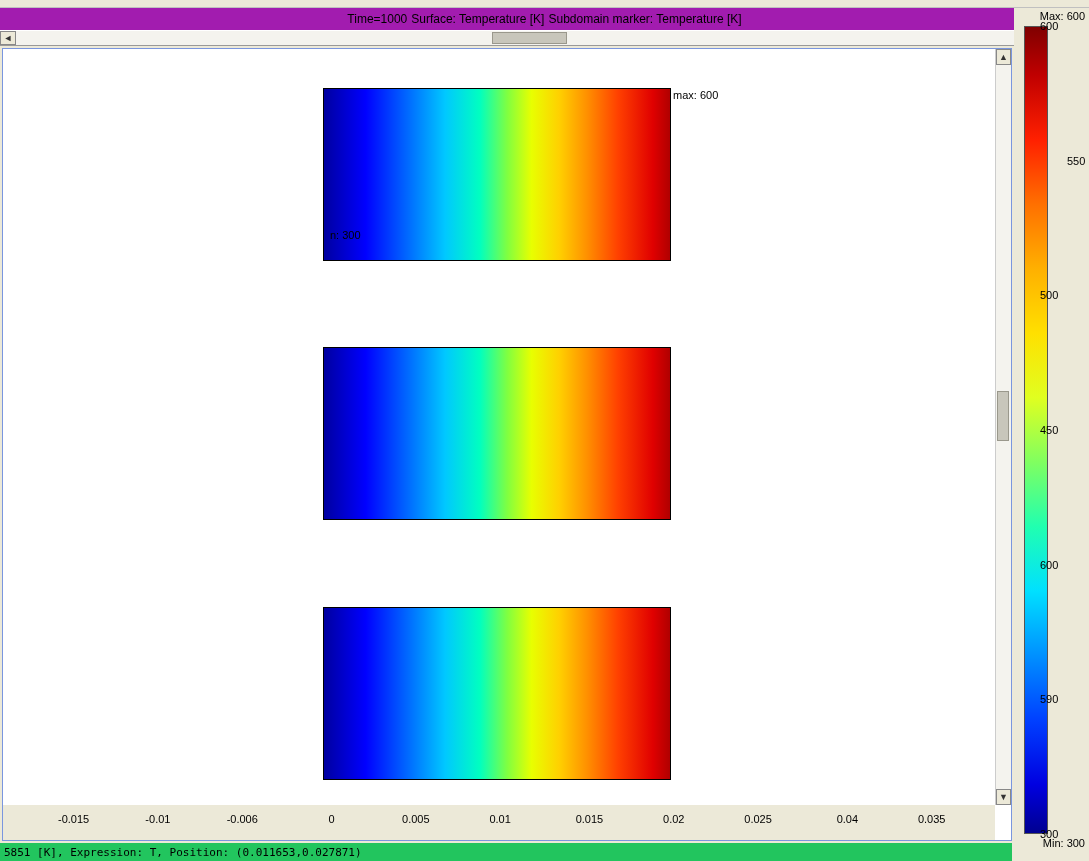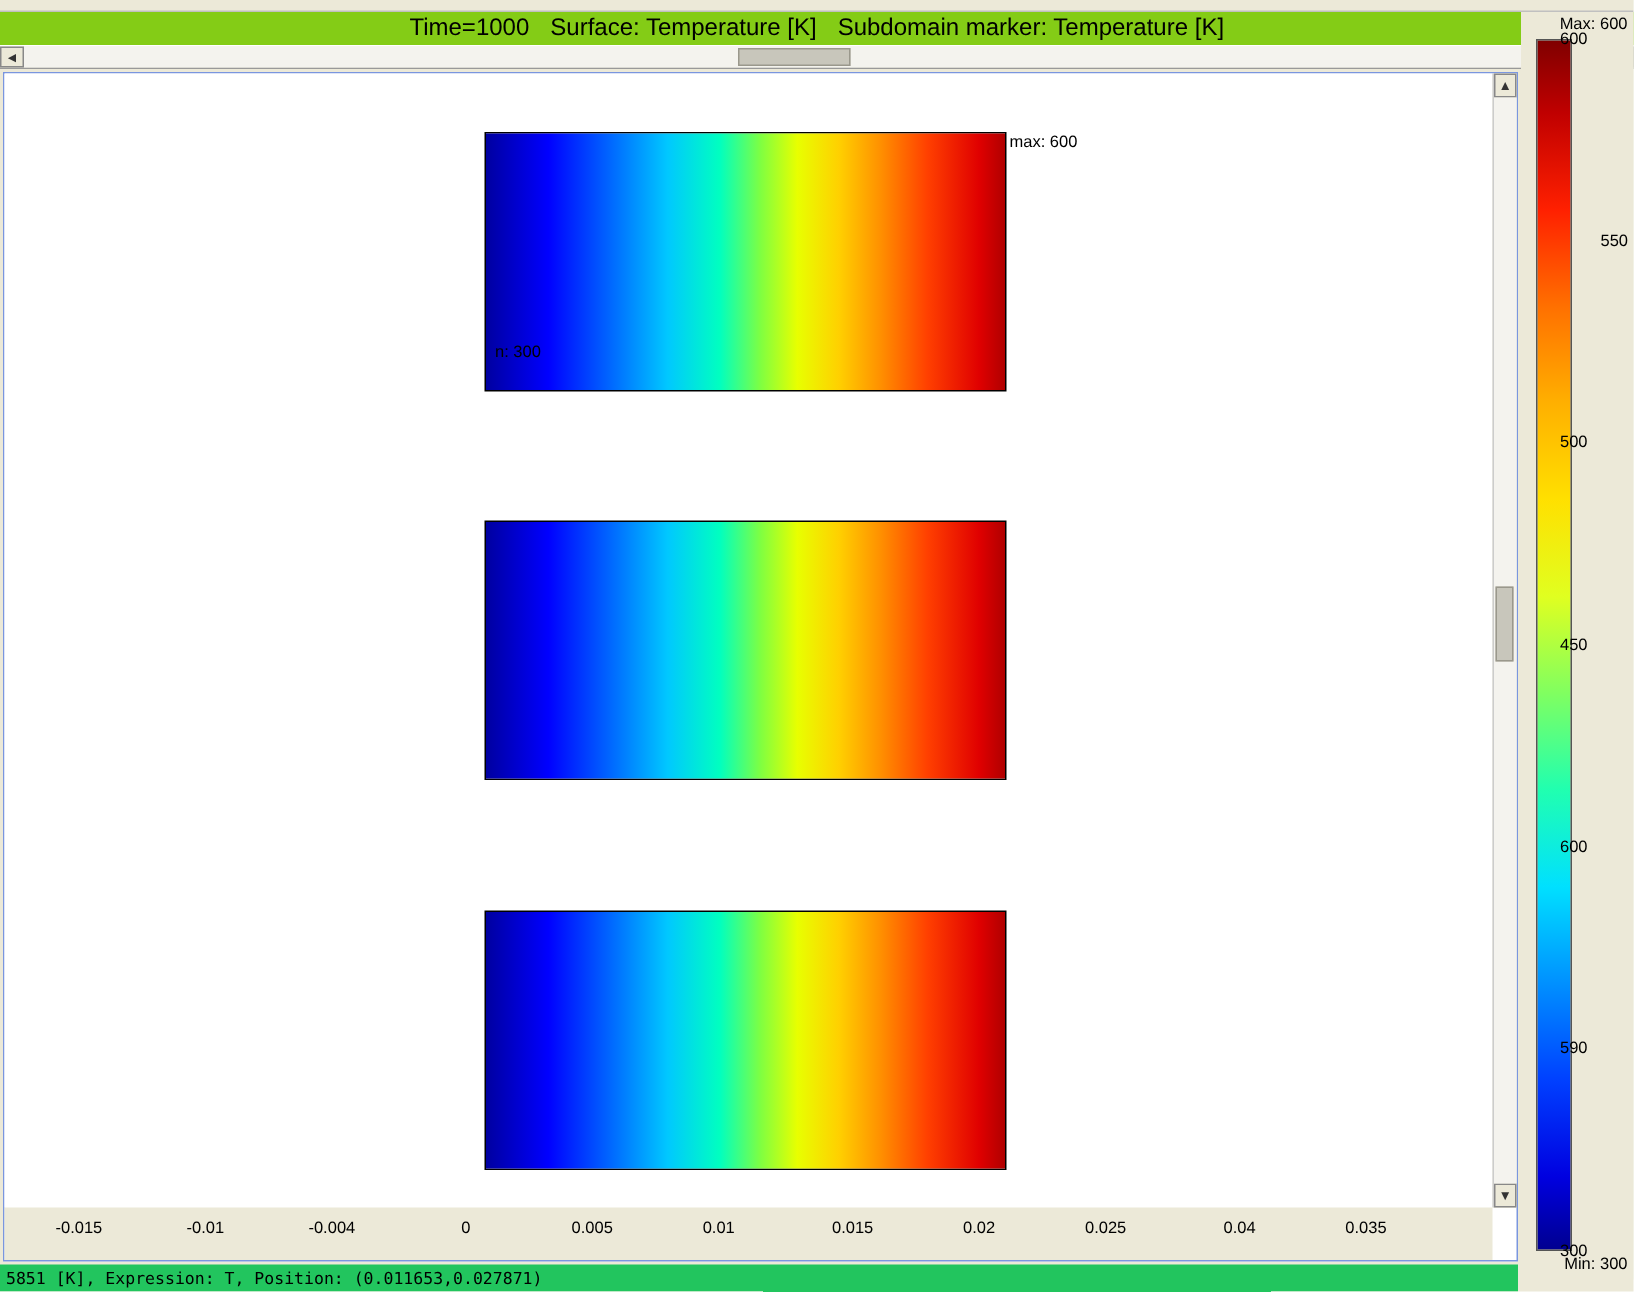--- a/index.html
+++ b/index.html
@@ -1,40 +1,40 @@
 <!DOCTYPE html>
 <html><head>
 <meta charset="utf-8">
 <style>
   * { box-sizing: border-box; margin: 0; padding: 0; }
   body { font-family: Arial, sans-serif; font-size: 11px; background: #ece9d8; width: 1089px; height: 861px; overflow: hidden; position: relative; }
 
   .top-strip { height: 8px; background: #ece9d8; border-bottom: 1px solid #c0c0c0; }
-  .header { height: 22px; background: #84cc16; display: flex; align-items: center; justify-content: center; font-size: 16px; gap: 14px; }
+  .header { height: 22px; background: #a21caf; display: flex; align-items: center; justify-content: center; font-size: 12px; gap: 4px; }
   .h-scroll { height: 16px; background: #ece9d8; position: relative; border-top: 1px solid #fff; border-bottom: 1px solid #999; display:flex; align-items:center; }
   .h-scroll .arrow { width: 16px; height: 14px; background:#ece9d8; border:1px solid #888; display:flex; align-items:center; justify-content:center; font-size:9px; color:#333; }
   .h-scroll .track { flex:1; height:14px; background:#f4f3ee; position:relative; }
   .h-scroll .thumb { position:absolute; left:45%; width:75px; height:12px; top:1px; background:#c8c6bb; border:1px solid #9a988c; }
 
   .main-area { position:absolute; left:2px; top:48px; width:1010px; height:793px; background:#fff; border:1px solid #7a96df; }
   .plot-region { position:absolute; left:0; top:0; right:16px; bottom:35px; background:#fff; }
   .v-scroll { position:absolute; right:0; top:0; width:16px; bottom:35px; background:#ece9d8; border-left:1px solid #ccc; display:flex; flex-direction:column; }
   .v-scroll .arrow { height:16px; background:#ece9d8; border:1px solid #888; display:flex; align-items:center; justify-content:center; font-size:9px; color:#333; }
   .v-scroll .track { flex:1; background:#f4f3ee; position:relative; }
   .v-scroll .thumb { position:absolute; top:45%; height:50px; width:12px; left:1px; background:#c8c6bb; border:1px solid #9a988c; }
 
   .rect { position:absolute; border:1px solid #000; }
   .rect-gradient { width:100%; height:100%; background: linear-gradient(to right,
      #0000a0 0%, #0000ff 12%, #0070ff 25%, #00c8ff 35%, #00ffc0 45%, #80ff40 53%, #e8ff00 60%, #ffd000 68%, #ff9000 76%, #ff4000 85%, #e00000 95%, #b00000 100%);
   }
   .annot { position:absolute; font-size:11px; color:#000; white-space:nowrap; }
 
   .x-axis { position:absolute; left:0; right:16px; bottom:0; height:35px; background:#ece9d8; }
   .x-tick-row { position:relative; height:35px; }
-  .x-tick { position:absolute; top:8px; font-size:11px; transform:translateX(-50%); }
+  .x-tick { position:absolute; top:8px; font-size:11px; transform:translateX(-50%);margin-left:21px; }
 
   .colorbar-area { position:absolute; right:0; top:8px; width:75px; height:845px; background:#ece9d8; }
   .cb-label-top { position:absolute; right:4px; top:2px; font-size:11px; }
   .cb-label-bot { position:absolute; right:4px; bottom:4px; font-size:11px; }
   .cb-bar { position:absolute; left:10px; top:18px; width:24px; height:808px; border:1px solid #555;
     background: linear-gradient(to bottom,
       #800000 0%, #c00000 6%, #ff2000 14%, #ff7000 22%, #ffb000 30%, #ffe000 38%, #e0ff20 46%,
       #80ff60 54%, #20ffb0 62%, #00e0ff 70%, #0090ff 78%, #0040ff 86%, #0000e0 94%, #000090 100%);
   }
   .cb-tick { position:absolute; left:26px; font-size:11px; transform:translateY(-50%); }
@@ -84,21 +84,21 @@
     <div class="track">
       <div class="thumb"></div>
     </div>
     <div class="arrow">▼</div>
   </div>
 
   <div class="x-axis">
     <div class="x-tick-row" id="x-ticks">
         <span class="x-tick" style="left: 5%;">-0.015</span>
         <span class="x-tick" style="left: 13.5%;">-0.01</span>
-        <span class="x-tick" style="left: 22%;">-0.004</span>
+        <span class="x-tick" style="left: 22%;">-0.006</span>
         <span class="x-tick" style="left: 31%;">0</span>
         <span class="x-tick" style="left: 39.5%;">0.005</span>
         <span class="x-tick" style="left: 48%; text-align: center;">0.01</span>
         <span class="x-tick" style="left: 57%;">0.015</span>
         <span class="x-tick" style="left: 65.5%;">0.02</span>
         <span class="x-tick" style="left: 74%;">0.025</span>
         <span class="x-tick" style="left: 83%;">0.04</span>
         <span class="x-tick" style="left: 91.5%;">0.035</span>
       </div>
   </div>

